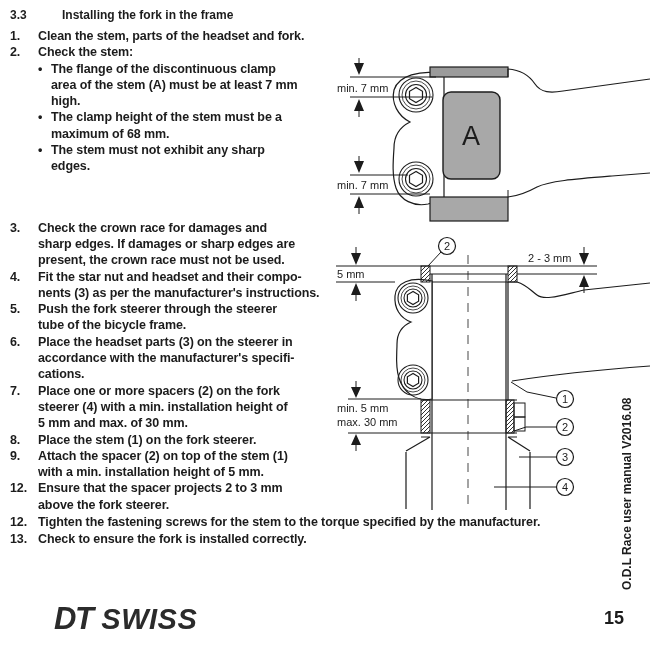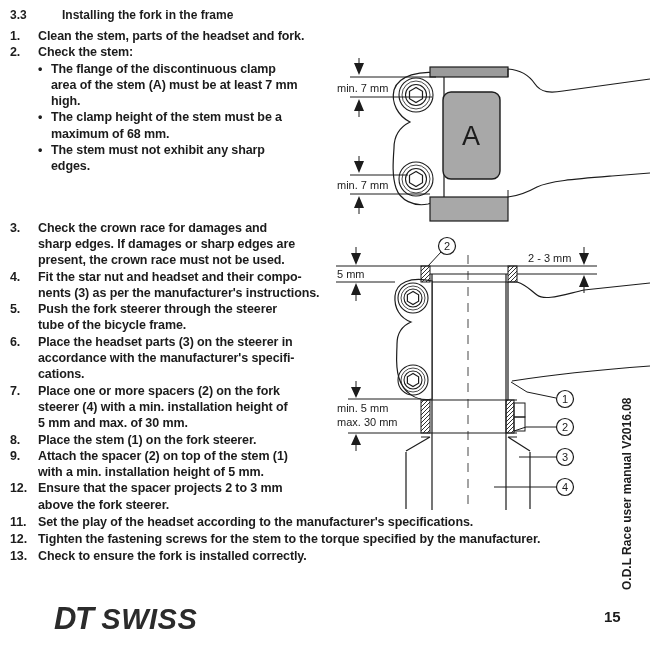--- a/index.html
+++ b/index.html
@@ -29,21 +29,21 @@
   
   .sidebar{
     position:absolute;top:333px;left:620px;width:257px;
     transform-origin:0 0;transform:rotate(-90deg) translateX(-257px);
     font-size:12px;font-weight:600;white-space:nowrap;
   }
   
   .logo{position:absolute;left:14px;top:601px;font-style:italic;color:#2b2b2b;white-space:nowrap;}
   .logo .dt{font-size:31px;font-weight:800;letter-spacing:-1.5px;margin-left:40px;}
   .logo .sw{font-size:29px;font-weight:700;margin-left:9px;letter-spacing:0.5px;}
-  .pagenum{position:absolute;left:604px;top:608px;font-size:15px;font-weight:600;}
+  .pagenum{position:absolute;left:604px;top:608px;font-size:18px;font-weight:600;}
 </style>
 </head>
 <body>
 
 <div id="page">
 
   <div class="heading">
     <div class="hnum">3.3</div>
     <div class="htitle">Installing the fork in the frame</div>
   </div>
@@ -132,26 +132,20 @@
         <div class="snum">12.</div>
         <div>
           <div class="stext">Ensure that the spacer projects 2 to 3 mm
 above the fork steerer.</div>
         </div>
       </div>
     </div>
 
   <div class="steps2" id="steps-full">
       <div class="step">
-        <div class="snum">11.</div>
-        <div>
-          <div class="stext">Set the play of the headset according to the manufacturer's specifications.</div>
-        </div>
-      </div>
-      <div class="step">
         <div class="snum">12.</div>
         <div>
           <div class="stext">Tighten the fastening screws for the stem to the torque specified by the manufacturer.</div>
         </div>
       </div>
       <div class="step">
         <div class="snum">13.</div>
         <div>
           <div class="stext">Check to ensure the fork is installed correctly.</div>
         </div>

